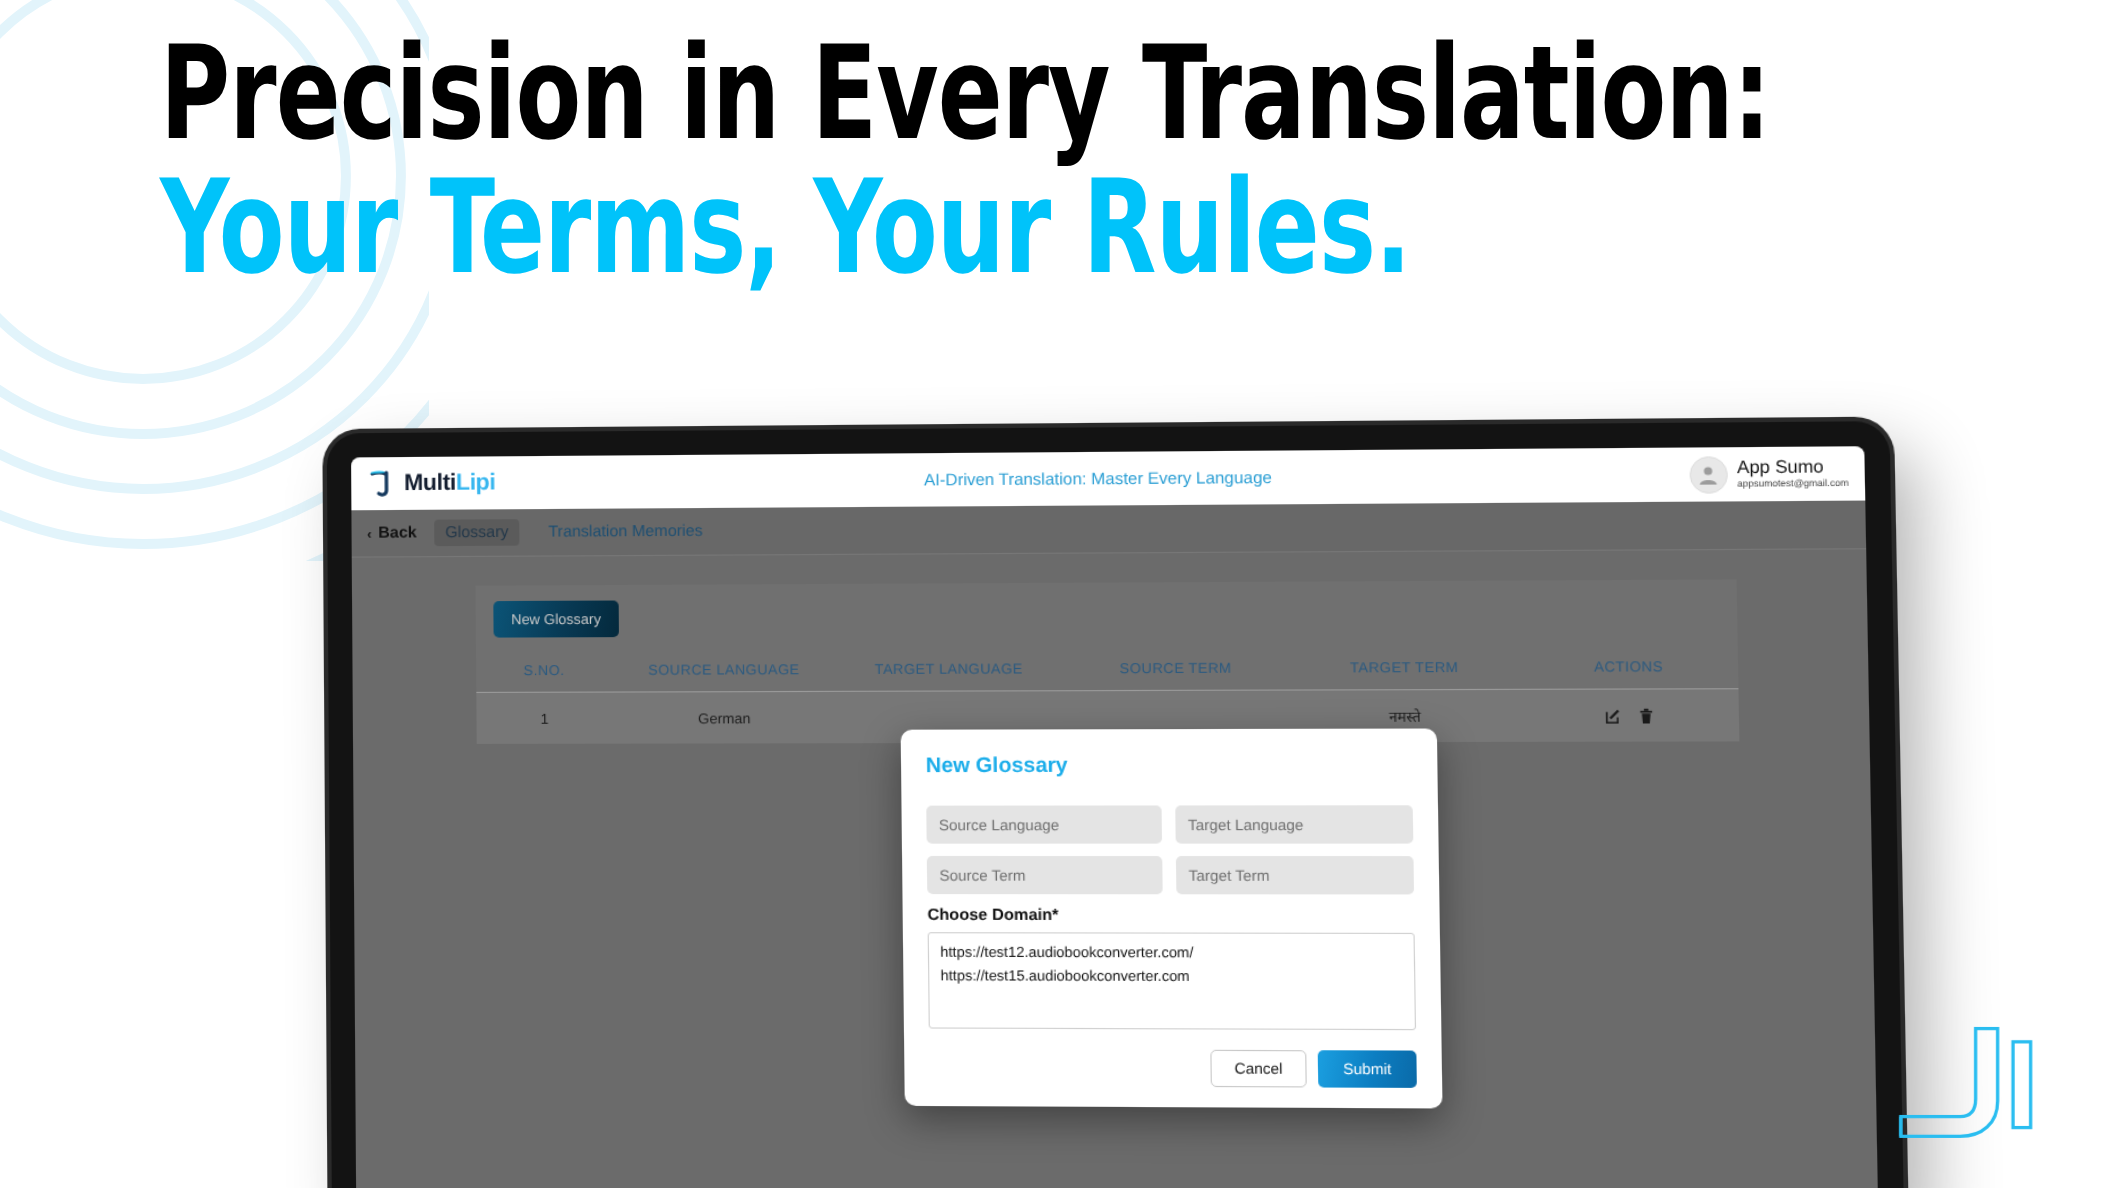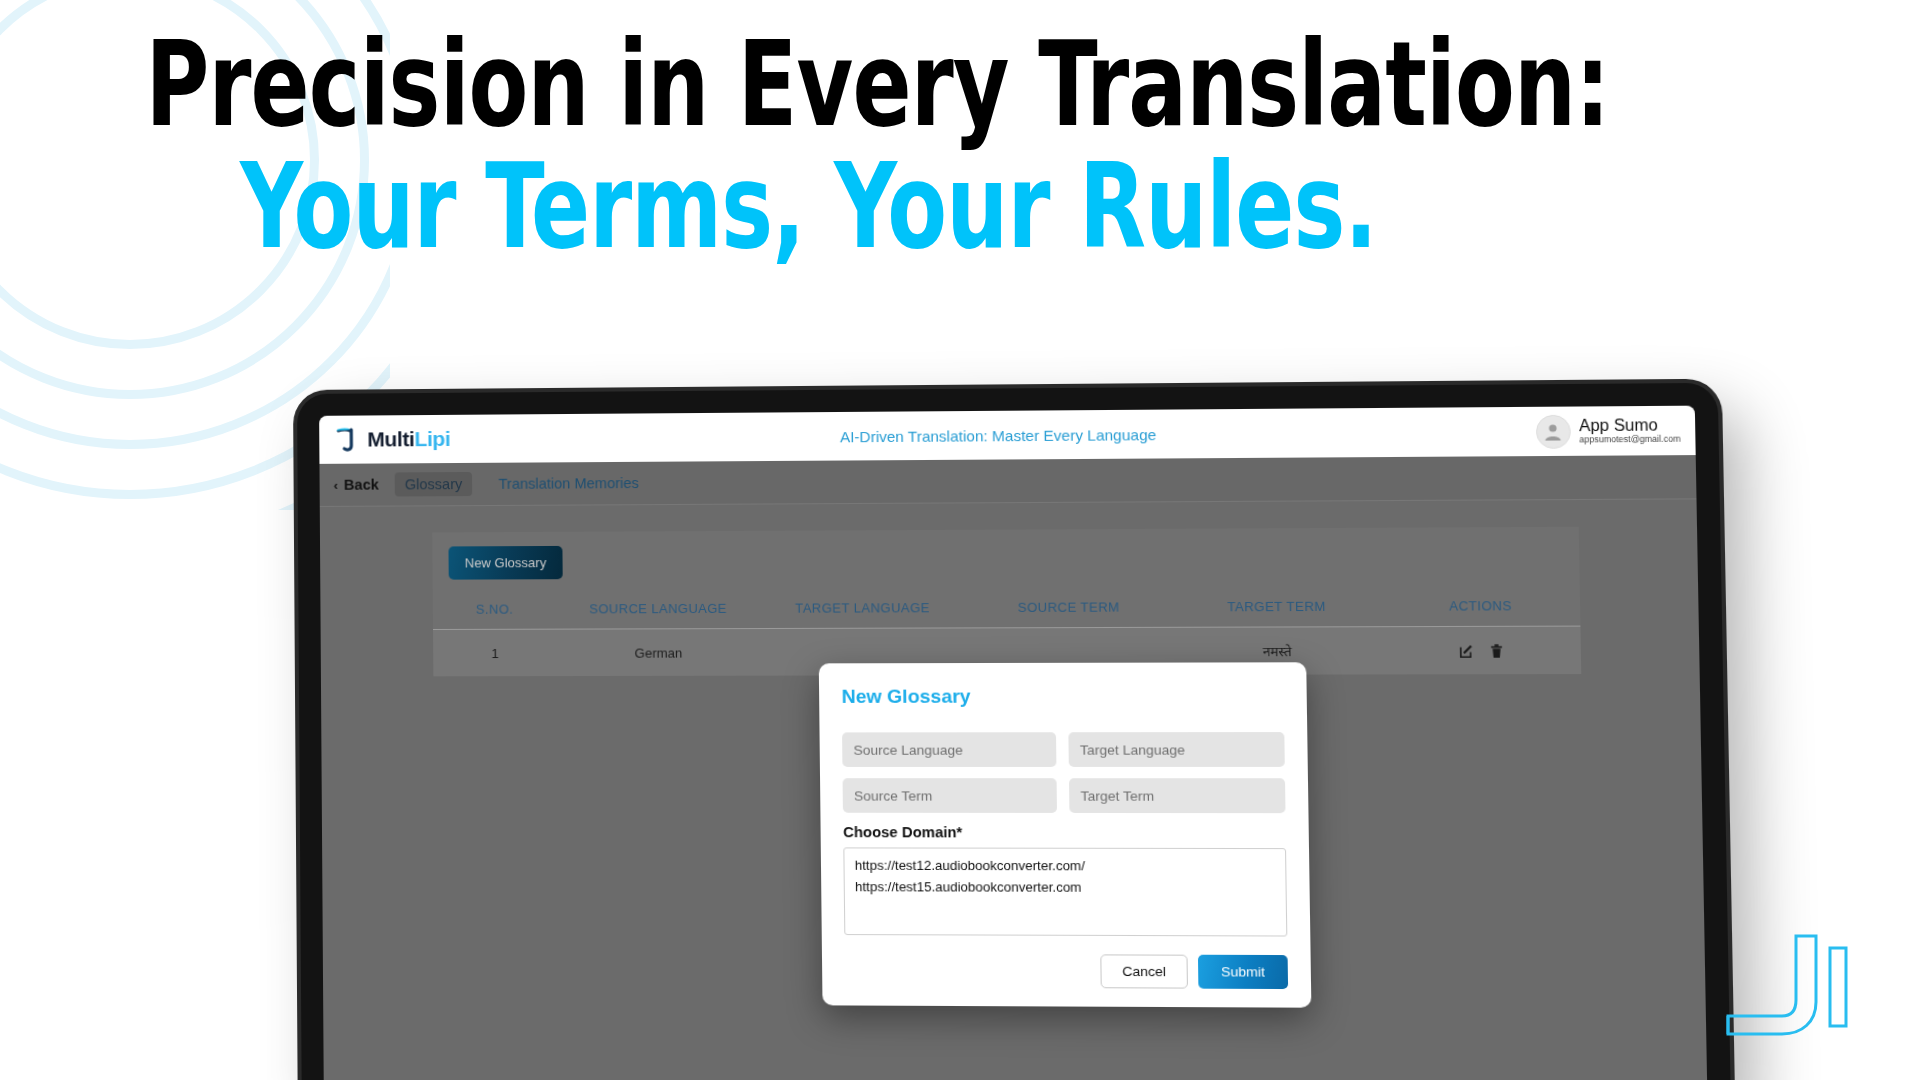--- a/index.html
+++ b/index.html
@@ -10,21 +10,21 @@
     overflow:hidden;
     position:relative;
   }
 
   
   .arcs{position:absolute;left:-130px;top:-190px;width:520px;height:700px;overflow:hidden;pointer-events:none;}
   .arcs span{position:absolute;border:9px solid #e2f4fb;border-radius:50%;left:50%;top:50%;transform:translate(-50%,-50%);}
 
   
   .headline{
-    position:absolute;left:0;top:28px;width:1617px;text-align:center;
+    position:absolute;left:0;top:28px;width:1617px;
     z-index:4;
   }
   .hl-line{
     font-family:"Liberation Sans Narrow","DejaVu Sans Condensed","Liberation Sans",sans-serif;
     font-weight:900;
     font-size:118px;
     line-height:0.95;
     letter-spacing:-1px;
     transform:scaleX(0.82);
     transform-origin:center;

